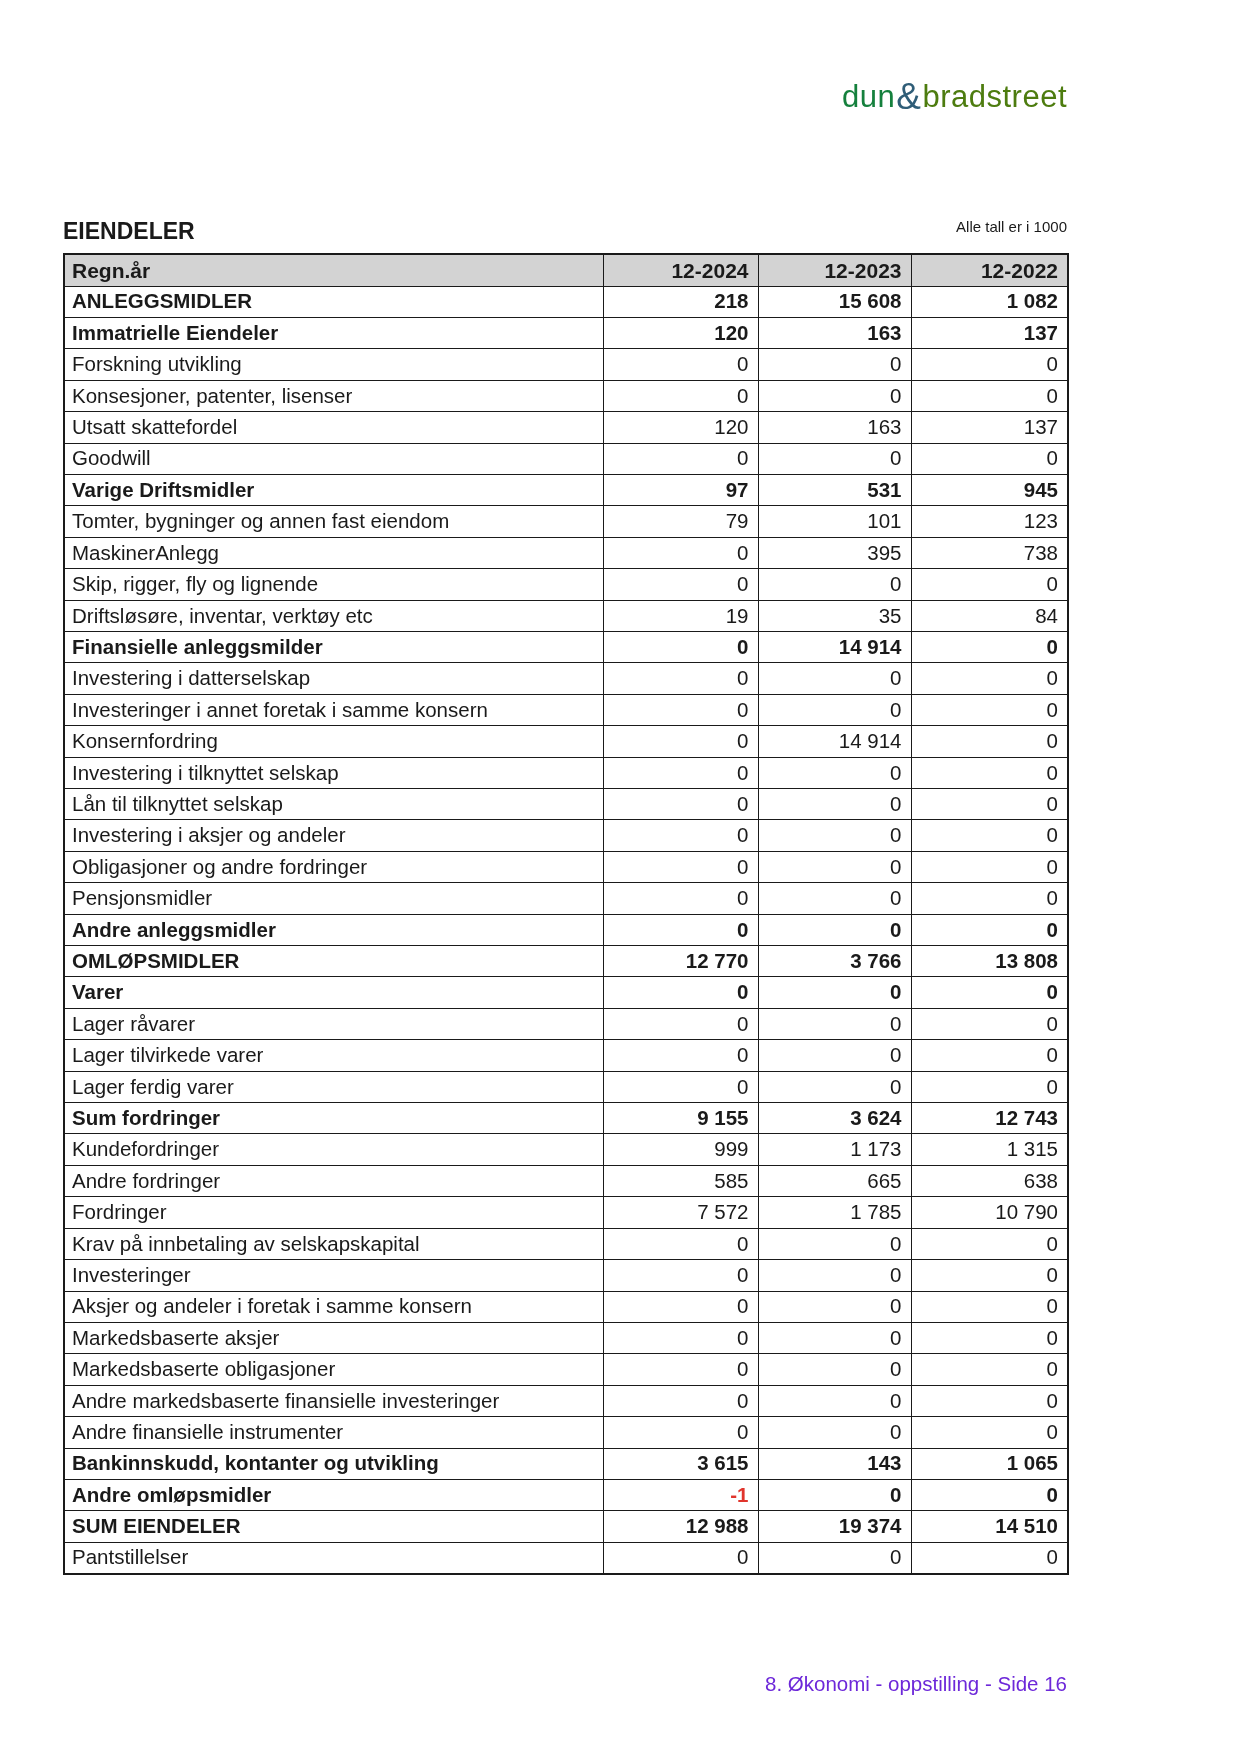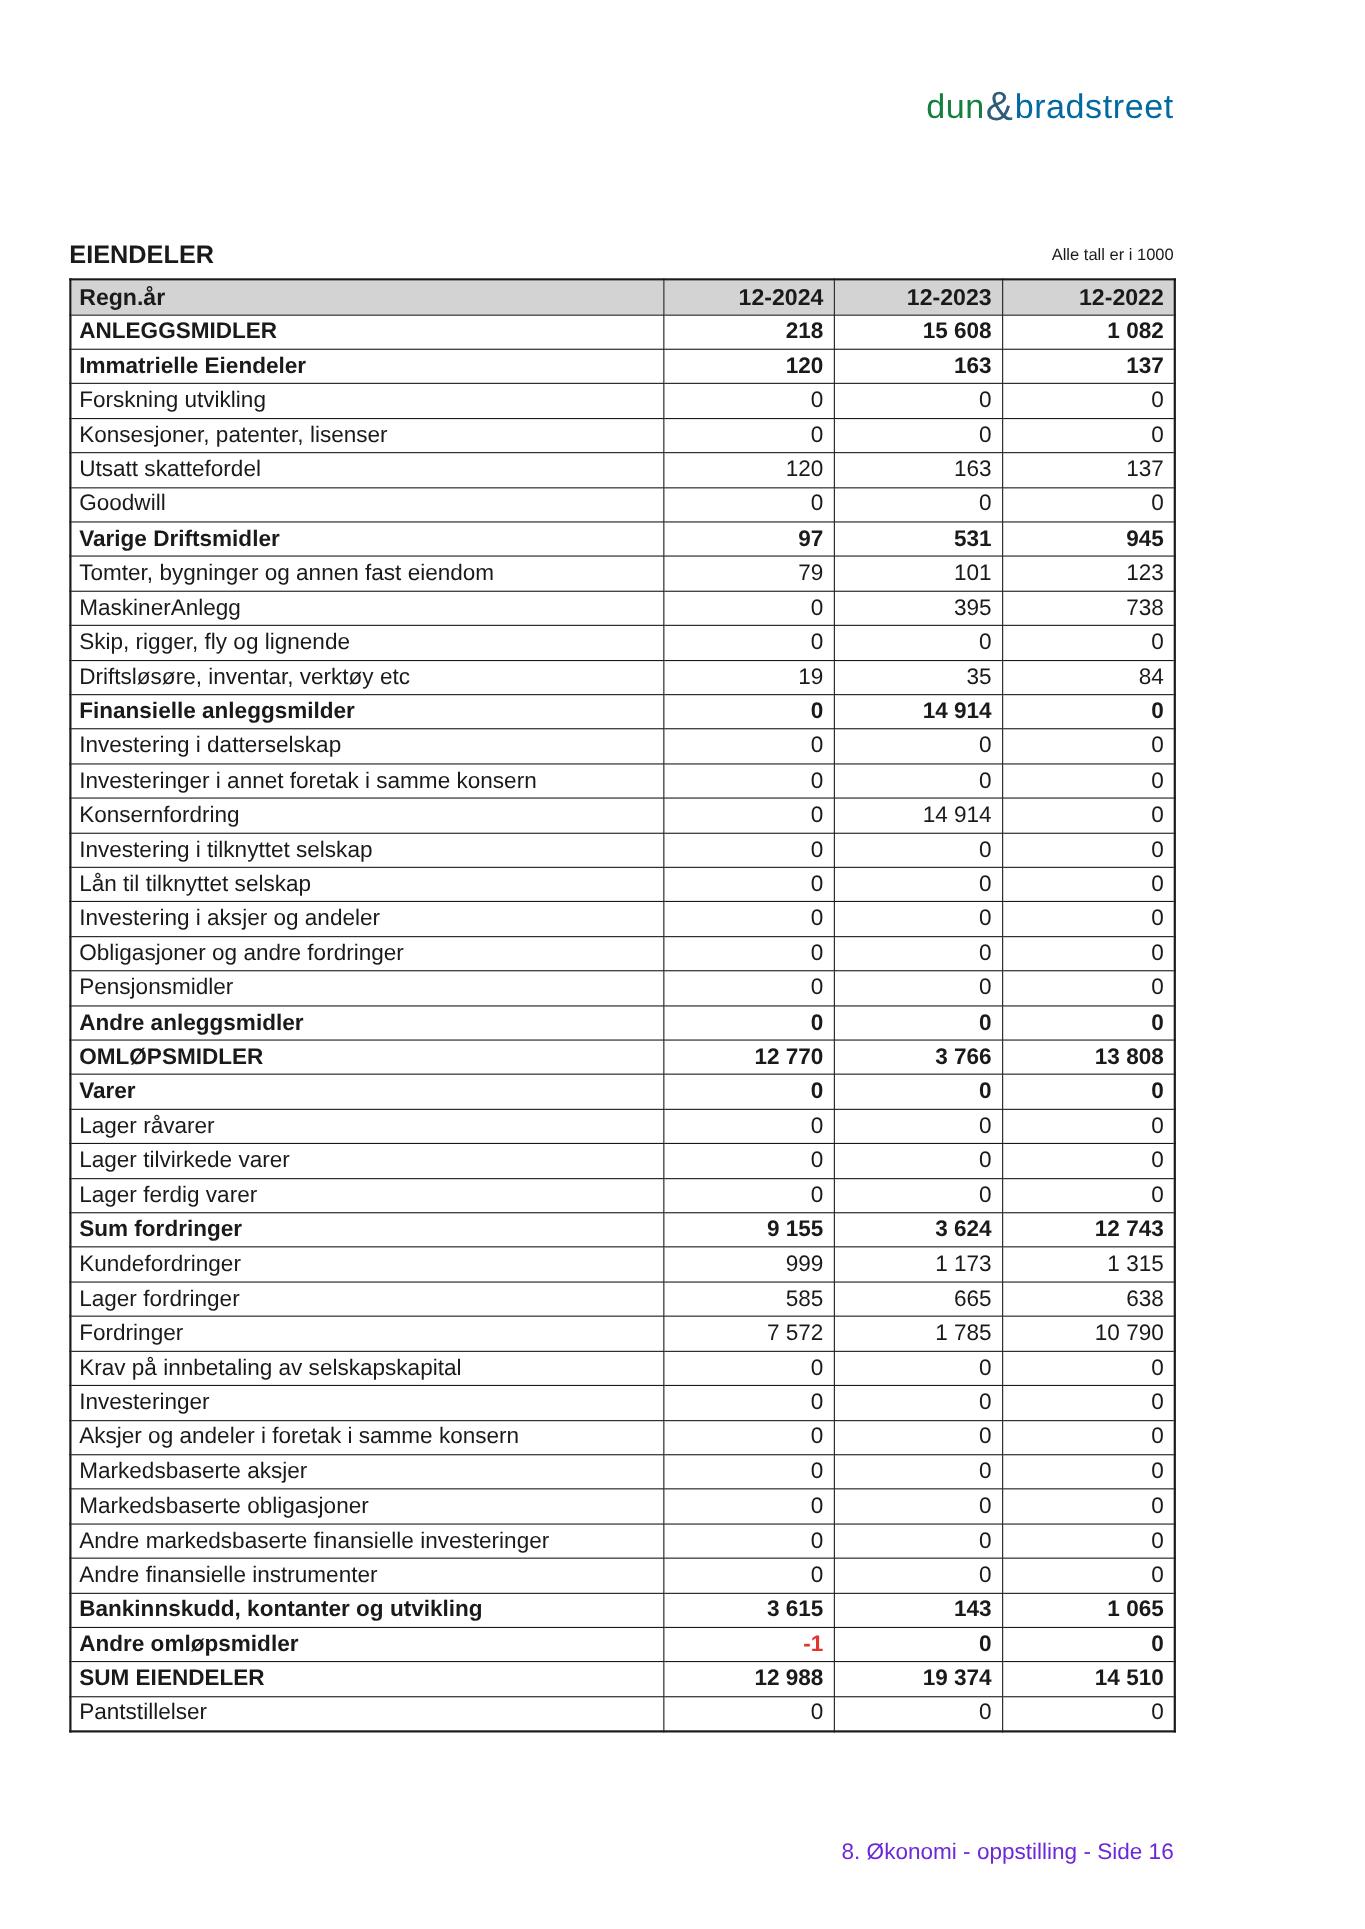--- a/index.html
+++ b/index.html
@@ -17,30 +17,30 @@
   .logo {
     position:absolute;
     top:74px; right:174px;
     font-size:31px;
     letter-spacing:0.5px;
     white-space:nowrap;
     font-weight:400;
   }
   .logo .logo-dun  { color:#15803d; }
   .logo .logo-amp  { color:#2f5d77; font-size:37px; font-weight:400; position:relative; top:2px; margin:0 1px; }
-  .logo .logo-brad { color:#0369a1; }
+  .logo .logo-brad { color:#4d7c0f; }
 
   
   .headline {
     position:absolute;
     left:63px; top:218px;
     width:1004px;
     display:flex;
     justify-content:space-between;
-    align-items:center;
+    align-items:flex-start;
   }
   .headline .title { font-size:23px; font-weight:bold; }
   .headline .note  { font-size:15px; font-weight:normal; }
 
   
   table.bal {
     position:absolute;
     left:63px; top:253px;
     width:1004px;
     border-collapse:collapse;
@@ -264,21 +264,21 @@
           <td class="num">3 624</td>
           <td class="num">12 743</td>
         </tr>
         <tr>
           <td class="lbl">Kundefordringer</td>
           <td class="num">999</td>
           <td class="num">1 173</td>
           <td class="num">1 315</td>
         </tr>
         <tr>
-          <td class="lbl">Lager fordringer</td>
+          <td class="lbl">Andre fordringer</td>
           <td class="num">585</td>
           <td class="num">665</td>
           <td class="num">638</td>
         </tr>
         <tr>
           <td class="lbl">Fordringer</td>
           <td class="num">7 572</td>
           <td class="num">1 785</td>
           <td class="num">10 790</td>
         </tr>

